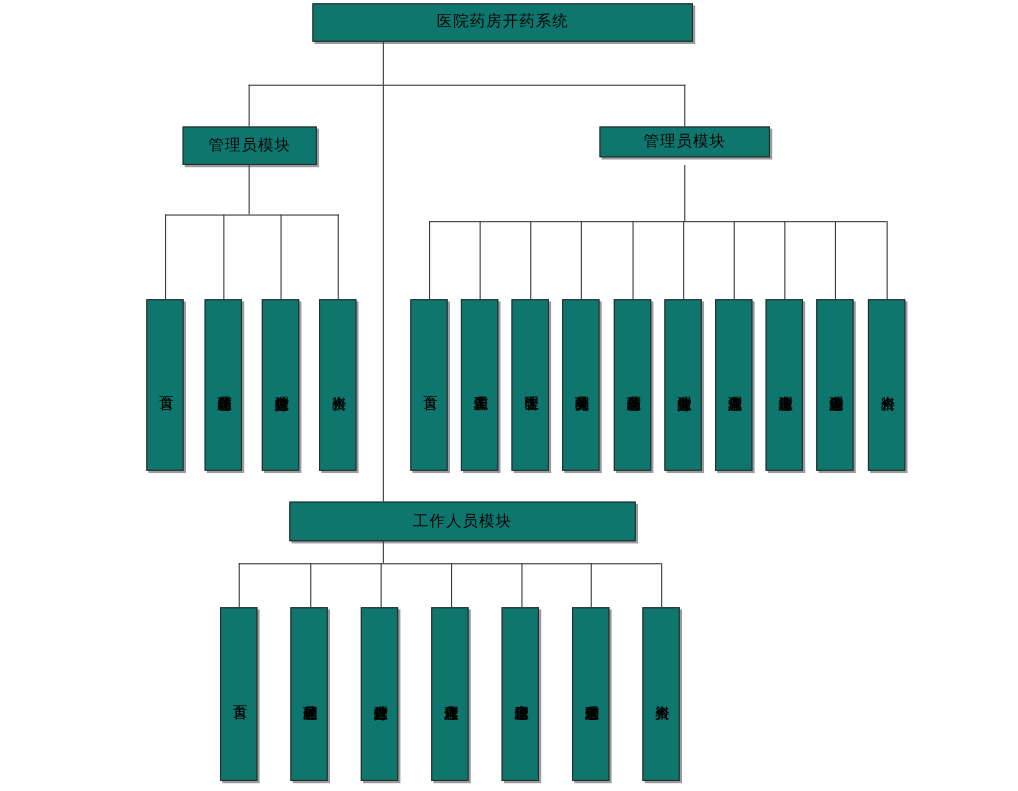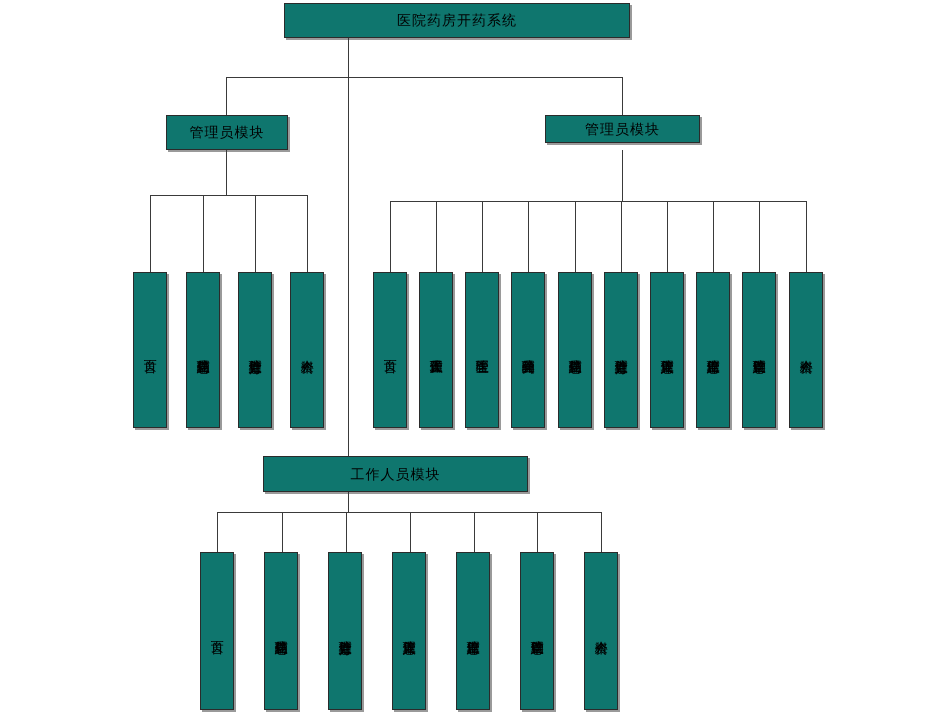--- a/index.html
+++ b/index.html
@@ -78,21 +78,21 @@
   <div class="ln v" style="left:348px; top:77px; height:379px;"></div>
 
   <div class="node h" style="left:166px; top:115px; width:122px; height:35px;">
     <span>管理员模块</span>
   </div>
 
   <div class="node h" style="left:545px; top:115px; width:155px; height:28px;">
     <span>管理员模块</span>
   </div>
 
-  <div class="node h" style="left:263px; top:456px; width:265px; height:36px;">
+  <div class="node h" style="left:263px; top:456px; width:315px; height:36px;">
     <span>工作人员模块</span>
   </div>
 
   <div class="ln v" style="left:226px; top:150px; height:45px;"></div>
   <div class="ln h" style="left:150px; top:195px; width:158px;"></div>
   <div class="ln v" style="left:150px; top:195px; height:77px;"></div>
   <div class="ln v" style="left:203px; top:195px; height:77px;"></div>
   <div class="ln v" style="left:255px; top:195px; height:77px;"></div>
   <div class="ln v" style="left:307px; top:195px; height:77px;"></div>
 

